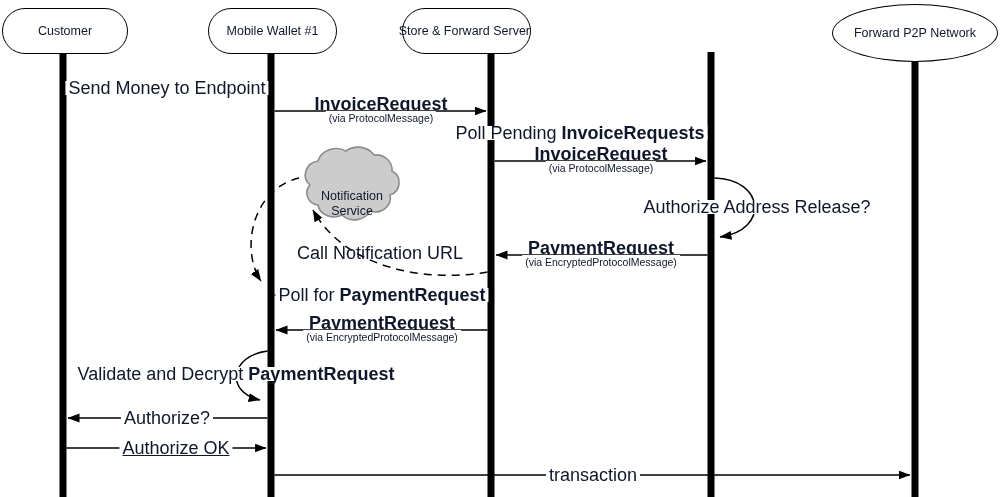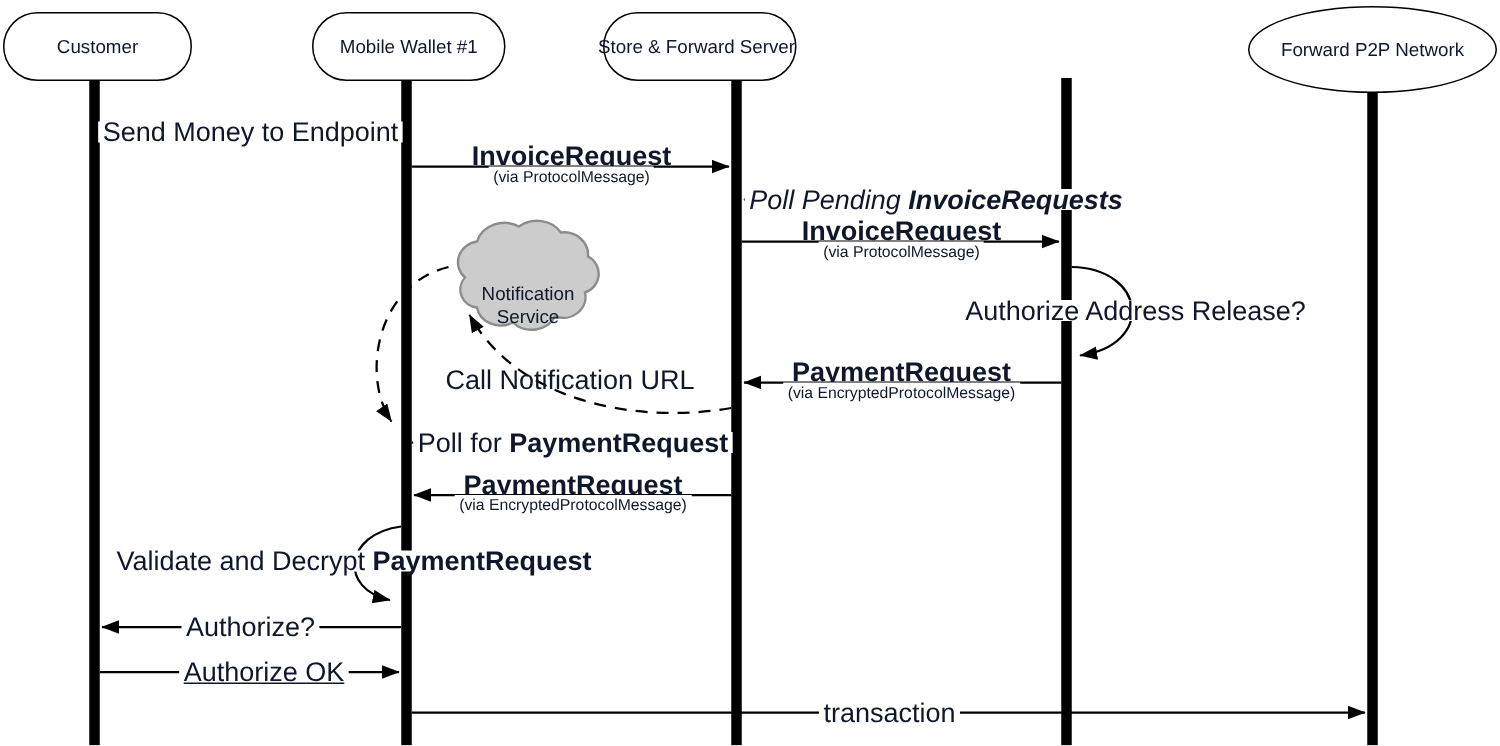--- a/index.html
+++ b/index.html
@@ -122,21 +122,21 @@
     <span>Send Money to Endpoint</span>
   </div>
 
   <div class="label nobg" style="left:381px; top:104px;">
     <b>InvoiceRequest</b>
   </div>
   <div class="label sub" style="left:381px; top:118px;">
     <span>(via ProtocolMessage)</span>
   </div>
 
-  <div class="label" style="left:624px; top:133px;font-style:italic;">
+  <div class="label" style="left:580px; top:133px;">
     <span>Poll Pending </span><b>InvoiceRequests</b>
   </div>
 
   <div class="label nobg" style="left:601px; top:154px;">
     <b>InvoiceRequest</b>
   </div>
   <div class="label sub" style="left:601px; top:168px;">
     <span>(via ProtocolMessage)</span>
   </div>
 

